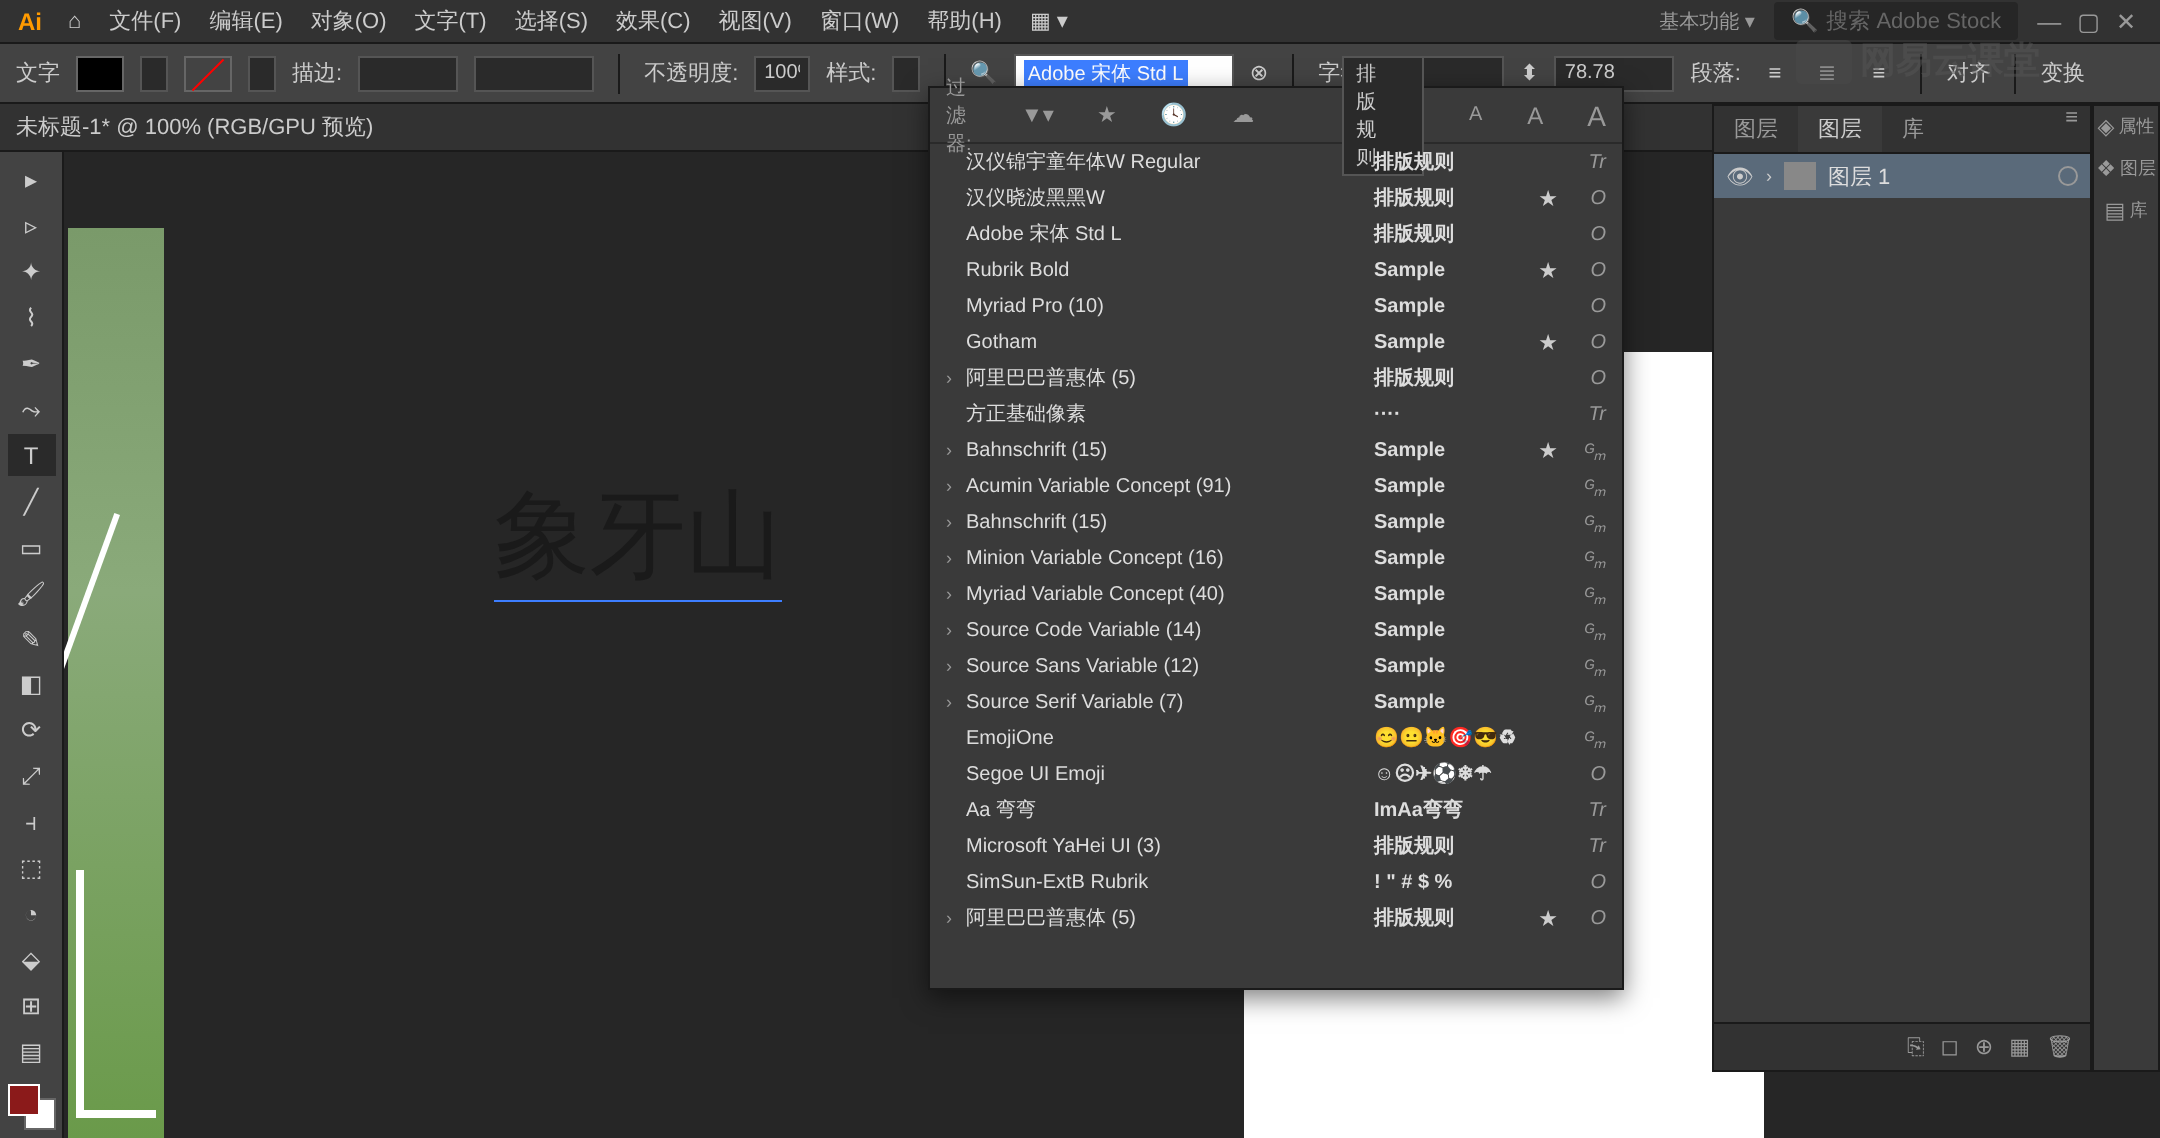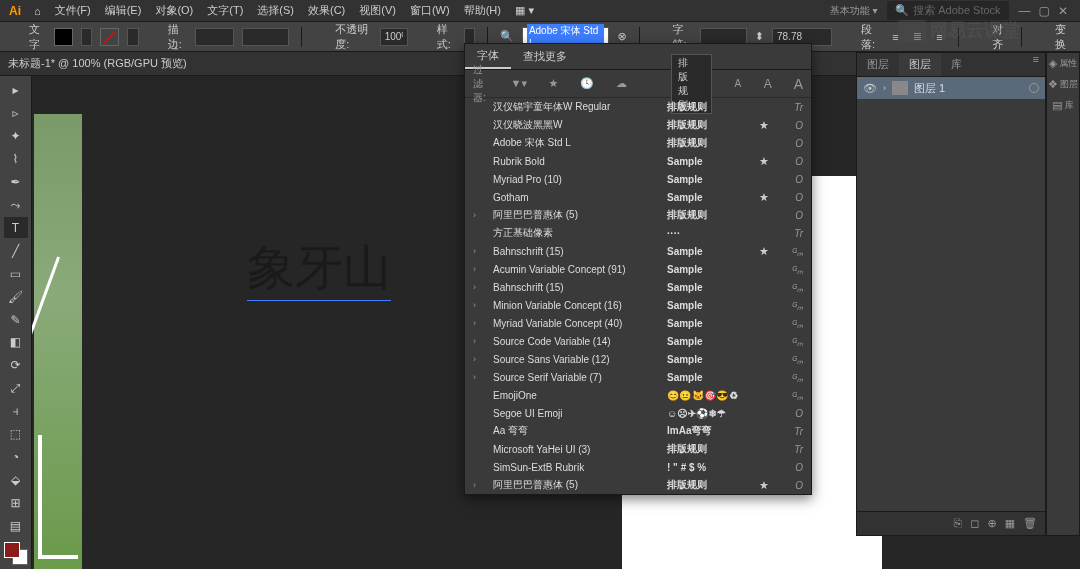--- a/index.html
+++ b/index.html
@@ -11,21 +11,21 @@
 .menubar .home-icon { color: #ccc; padding: 0 6px; }
 .menubar .menu-item { padding: 0 6px; color: #ccc; cursor: pointer; font-size: 11px; }
 .menubar .spacer { flex: 1; }
 .menubar .right-item { padding: 0 8px; color: #999; font-size: 10px; }
 .menubar .search-stock { background: #262626; padding: 2px 8px; border-radius: 2px; color: #666; display: flex; align-items: center; gap: 4px; }
 .menubar .window-controls { display: flex; gap: 8px; padding: 0 8px; }
 .menubar .window-controls span { color: #999; font-size: 12px; }
 
 
 .controlbar { height: 30px; background: #434343; display: flex; align-items: center; padding: 0 8px; gap: 8px; border-bottom: 1px solid #1a1a1a; }
-.controlbar .label { color: #ccc; font-size: 11px; margin-left: 21px; }
+.controlbar .label { color: #ccc; font-size: 11px; }
 .controlbar .color-swatch { width: 24px; height: 18px; background: #000; border: 1px solid #666; }
 .controlbar .dropdown-tiny { width: 14px; height: 18px; background: #2a2a2a; border: 1px solid #555; }
 .controlbar .stroke-input { width: 50px; height: 18px; background: #2a2a2a; border: 1px solid #555; }
 .controlbar .stroke-preview { width: 60px; height: 18px; background: #2a2a2a; border: 1px solid #555; }
 .controlbar .sep { width: 1px; height: 20px; background: #1a1a1a; margin: 0 4px; }
 .controlbar .opacity-input { width: 28px; height: 18px; background: #2a2a2a; border: 1px solid #555; color: #ccc; padding: 0 4px; font-size: 10px; }
 .controlbar .font-search { width: 110px; height: 20px; background: #fff; border: 1px solid #555; display: flex; align-items: center; padding: 0 4px; }
 .controlbar .font-search-text { background: #3d7eff; color: #fff; font-size: 10px; padding: 0 2px; }
 .controlbar .num-input { width: 60px; height: 18px; background: #2a2a2a; border: 1px solid #555; color: #ccc; font-size: 10px; padding: 0 4px; }
 .controlbar .icon-btn { width: 18px; height: 18px; display: flex; align-items: center; justify-content: center; color: #ccc; }
@@ -58,21 +58,21 @@
 .font-panel .tabs { display: flex; height: 26px; border-bottom: 1px solid #1a1a1a; }
 .font-panel .tab { padding: 0 12px; display: flex; align-items: center; color: #ccc; font-size: 11px; cursor: pointer; }
 .font-panel .tab.active { border-bottom: 2px solid #ccc; }
 .font-panel .filters { display: flex; align-items: center; height: 28px; padding: 0 8px; gap: 22px; border-bottom: 1px solid #2a2a2a; }
 .font-panel .filters .label { color: #999; font-size: 10px; }
 .font-panel .filters .filter-icon { color: #999; width: 16px; text-align: center; }
 .font-panel .filters .spacer { flex: 1; }
 .font-panel .filters .sort-dd { background: #2a2a2a; border: 1px solid #555; padding: 1px 14px 1px 6px; color: #ccc; font-size: 10px; }
 .font-panel .filters .size-btn { color: #999; width: 16px; text-align: center; font-size: 10px; }
 .font-panel .list { flex: 1; overflow-y: auto; }
-.font-row { display: flex; align-items: center; height: 18px; padding: 0 8px; cursor: pointer; gap: 10px; }
+.font-row { display: flex; align-items: center; height: 18px; padding: 0 8px; cursor: pointer; }
 .font-row .expand { width: 10px; color: #999; font-size: 9px; }
 .font-row .name { flex: 1; color: #ddd; font-size: 10px; white-space: nowrap; overflow: hidden; }
 .font-row .sample { width: 80px; color: #ddd; font-size: 10px; font-weight: bold; }
 .font-row .fav { width: 14px; color: #ccc; font-size: 11px; text-align: center; }
 .font-row .format { width: 22px; color: #999; font-size: 10px; font-style: italic; text-align: right; }
 
 
 .right-panels { position: absolute; right: 0; top: 52px; width: 224px; display: flex; }
 .panel-stack { width: 190px; background: #3a3a3a; border: 1px solid #1a1a1a; }
 .panel-tabs { display: flex; height: 24px; background: #323232; border-bottom: 1px solid #1a1a1a; }
@@ -195,24 +195,20 @@
   </div>
 
   <div class="canvas-area">
     <div class="canvas-img"></div>
     <div class="artboard"></div>
     <div class="canvas-text">象牙山</div>
   </div>
 </div>
 
 <div class="font-panel">
-  <div class="tabs">
-    <div class="tab active">字体</div>
-    <div class="tab">查找更多</div>
-  </div>
   <div class="filters">
     <span class="label">过滤器:</span>
     <span class="filter-icon">▼▾</span>
     <span class="filter-icon">★</span>
     <span class="filter-icon">🕓</span>
     <span class="filter-icon">☁</span>
     <div class="spacer"></div>
     <div class="sort-dd">排版规则</div>
     <span class="size-btn">A</span>
     <span class="size-btn" style="font-size:12px">A</span>

